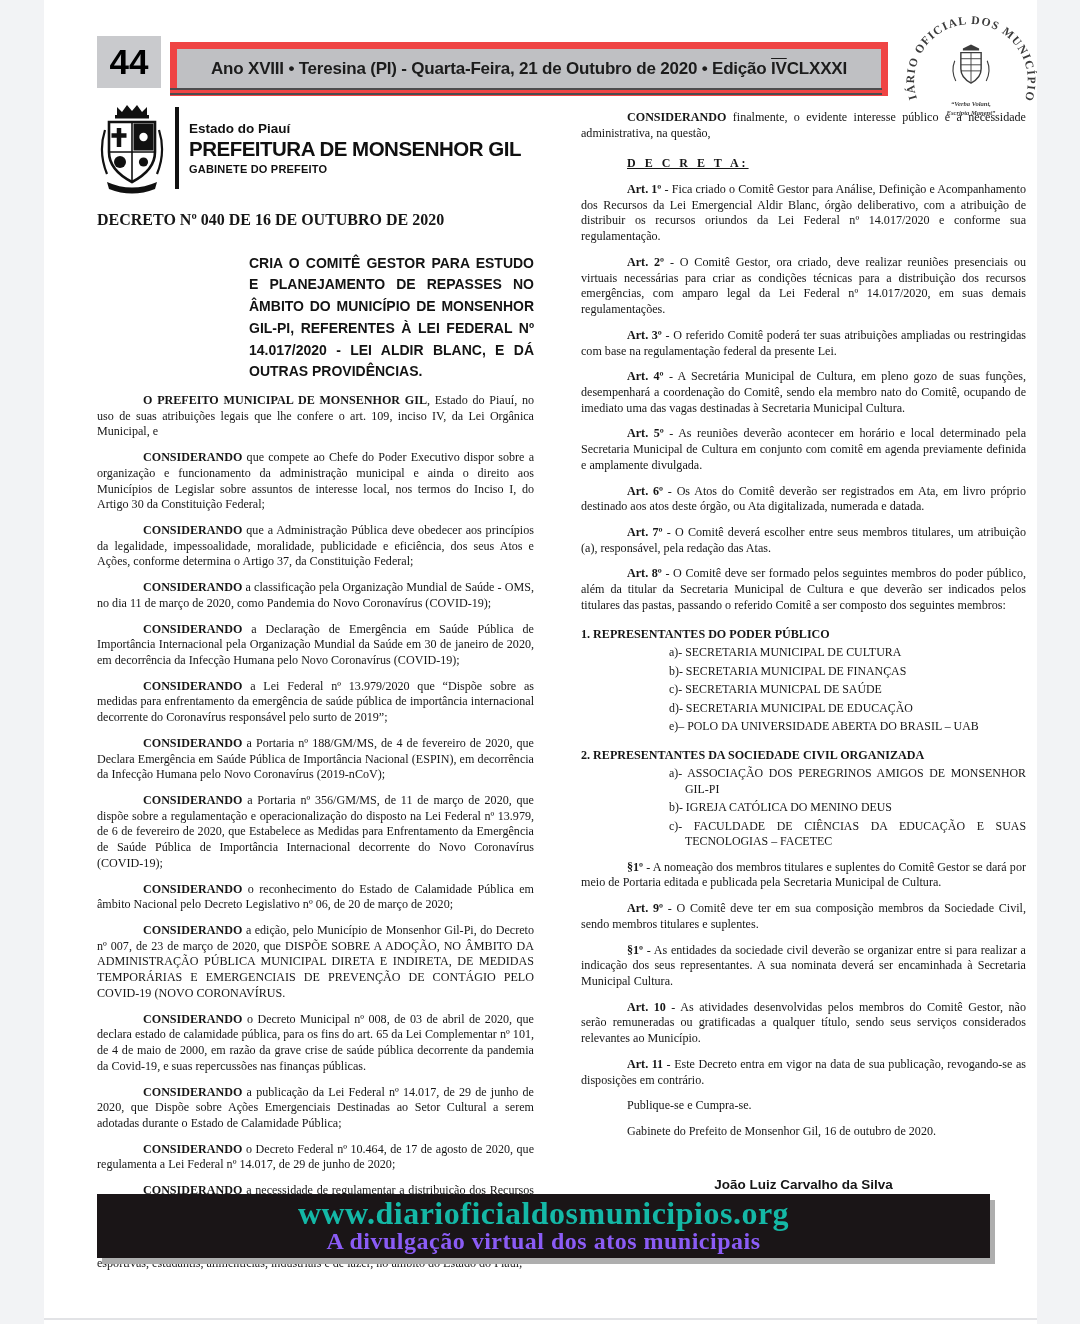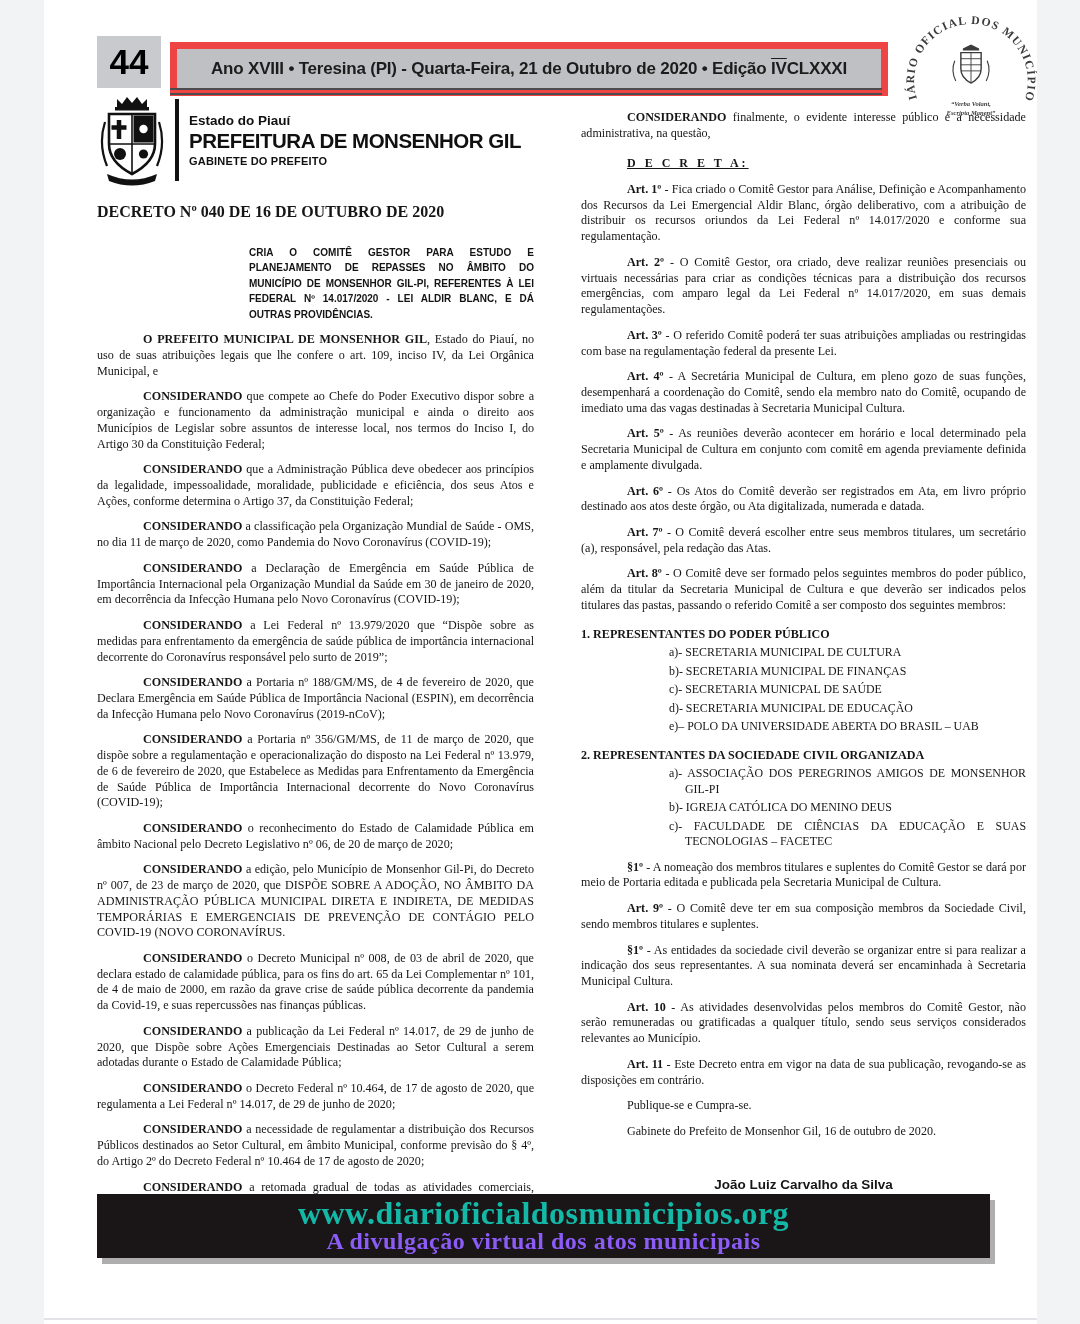--- a/index.html
+++ b/index.html
@@ -33,21 +33,21 @@
   .masthead-rule{
     position:absolute;left:126px;top:88px;width:712px;height:3px;
     border-top:2px solid #4c4c4e;border-bottom:2px solid #4c4c4e;
   }
   .seal{position:absolute;left:856px;top:8px;width:142px;height:142px;}
   .seal text{fill:#3c3c3c;}
   .seal .ring{font-family:"Liberation Serif","DejaVu Serif",serif;font-weight:bold;font-size:11.5px;letter-spacing:1.2px;}
   .seal .motto{font-family:"Liberation Serif","DejaVu Serif",serif;font-style:italic;font-weight:bold;font-size:6.5px;text-anchor:middle;}
   
   .col{position:absolute;font-size:12.1px;line-height:1.3;}
-  .col.left{left:53px;top:92px;width:437px;}
+  .col.left{left:53px;top:100px;width:437px;}
   .col.right{left:505px;top:100px;width:445px;margin-left:32px;}
   .body-p{margin:10px 0 0;text-indent:46px;text-align:justify;}
   .body-p b{font-weight:bold;}
   .decreta{
     margin:15px 0 4px 46px;font-weight:bold;font-size:12px;letter-spacing:3px;
     text-decoration:underline;
   }
   .listhead{margin:13px 0 0;font-weight:bold;}
   .item{margin:3px 0 0 88px;padding-left:16px;text-indent:-16px;text-align:justify;font-size:11.9px;}
   .signature{margin-top:36px;text-align:center;font-family:"Liberation Sans","DejaVu Sans",sans-serif;}
@@ -57,21 +57,21 @@
   .letterhead{display:flex;align-items:center;height:96px;}
   .arms{width:70px;height:92px;flex:0 0 auto;}
   .lh-bar{width:4px;height:82px;background:#111;margin:0 10px 0 8px;flex:0 0 auto;}
   .lh-text{font-family:"Liberation Sans","DejaVu Sans",sans-serif;color:#101010;}
   .lh-state{font-weight:bold;font-size:13.5px;}
   .lh-entity{font-weight:bold;font-size:20.5px;letter-spacing:-0.5px;line-height:1.05;margin-top:1px;}
   .lh-dept{font-weight:bold;font-size:11px;letter-spacing:0.2px;margin-top:2px;}
   .decree-title{margin-top:14px;font-weight:bold;font-size:16px;}
   .summary{
     margin:22px 0 2px 152px;font-family:"Liberation Sans","DejaVu Sans",sans-serif;
-    font-weight:bold;font-size:10px;line-height:1.55;text-align:justify;color:#131313;
+    font-weight:bold;font-size:14px;line-height:1.55;text-align:justify;color:#131313;
   }
   
   .footer-banner{
     position:absolute;left:53px;top:1194px;width:893px;height:64px;
     background:#1a1517;box-shadow:5px 6px 0 #aeaeae;
     display:flex;flex-direction:column;align-items:center;justify-content:center;
   }
   .footer-url{
     color:#14b8a6;font-family:"Liberation Serif","DejaVu Serif",serif;
     font-weight:bold;font-size:32px;line-height:1.0;letter-spacing:0.5px;
@@ -159,21 +159,21 @@
   <div class="col right">
     <div>
         <p class="body-p"><b>CONSIDERANDO</b><span> finalmente, o evidente interesse público e a necessidade administrativa, na questão,</span></p>
         <div class="decreta">D E C R E T A:</div>
         <p class="body-p"><b>Art. 1º</b><span> - Fica criado o Comitê Gestor para Análise, Definição e Acompanhamento dos Recursos da Lei Emergencial Aldir Blanc, órgão deliberativo, com a atribuição de distribuir os recursos oriundos da Lei Federal nº 14.017/2020 e conforme sua regulamentação.</span></p>
         <p class="body-p"><b>Art. 2º</b><span> - O Comitê Gestor, ora criado, deve realizar reuniões presenciais ou virtuais necessárias para criar as condições técnicas para a distribuição dos recursos emergências, com amparo legal da Lei Federal nº 14.017/2020, em suas demais regulamentações.</span></p>
         <p class="body-p"><b>Art. 3º</b><span> - O referido Comitê poderá ter suas atribuições ampliadas ou restringidas com base na regulamentação federal da presente Lei.</span></p>
         <p class="body-p"><b>Art. 4º</b><span> - A Secretária Municipal de Cultura, em pleno gozo de suas funções, desempenhará a coordenação do Comitê, sendo ela membro nato do Comitê, ocupando de imediato uma das vagas destinadas à Secretaria Municipal Cultura.</span></p>
         <p class="body-p"><b>Art. 5º</b><span> - As reuniões deverão acontecer em horário e local determinado pela Secretaria Municipal de Cultura em conjunto com comitê em agenda previamente definida e amplamente divulgada.</span></p>
         <p class="body-p"><b>Art. 6º</b><span> - Os Atos do Comitê deverão ser registrados em Ata, em livro próprio destinado aos atos deste órgão, ou Ata digitalizada, numerada e datada.</span></p>
-        <p class="body-p"><b>Art. 7º</b><span> - O Comitê deverá escolher entre seus membros titulares, um secretário (a), responsável, pela redação das Atas.</span></p>
+        <p class="body-p"><b>Art. 7º</b><span> - O Comitê deverá escolher entre seus membros titulares, um atribuição (a), responsável, pela redação das Atas.</span></p>
         <p class="body-p"><b>Art. 8º</b><span> - O Comitê deve ser formado pelos seguintes membros do poder público, além da titular da Secretaria Municipal de Cultura e que deverão ser indicados pelos titulares das pastas, passando o referido Comitê a ser composto dos seguintes membros:</span></p>
         <div class="listhead">1. REPRESENTANTES DO PODER PÚBLICO</div>
         <div class="item">a)- SECRETARIA MUNICIPAL DE CULTURA</div>
         <div class="item">b)- SECRETARIA MUNICIPAL DE FINANÇAS</div>
         <div class="item">c)- SECRETARIA MUNICPAL DE SAÚDE</div>
         <div class="item">d)- SECRETARIA MUNICIPAL DE EDUCAÇÃO</div>
         <div class="item">e)– POLO DA UNIVERSIDADE ABERTA DO BRASIL – UAB</div>
         <div class="listhead">2. REPRESENTANTES DA SOCIEDADE CIVIL ORGANIZADA</div>
         <div class="item">a)- ASSOCIAÇÃO DOS PEREGRINOS AMIGOS DE MONSENHOR GIL-PI</div>
         <div class="item">b)- IGREJA CATÓLICA DO MENINO DEUS</div>

